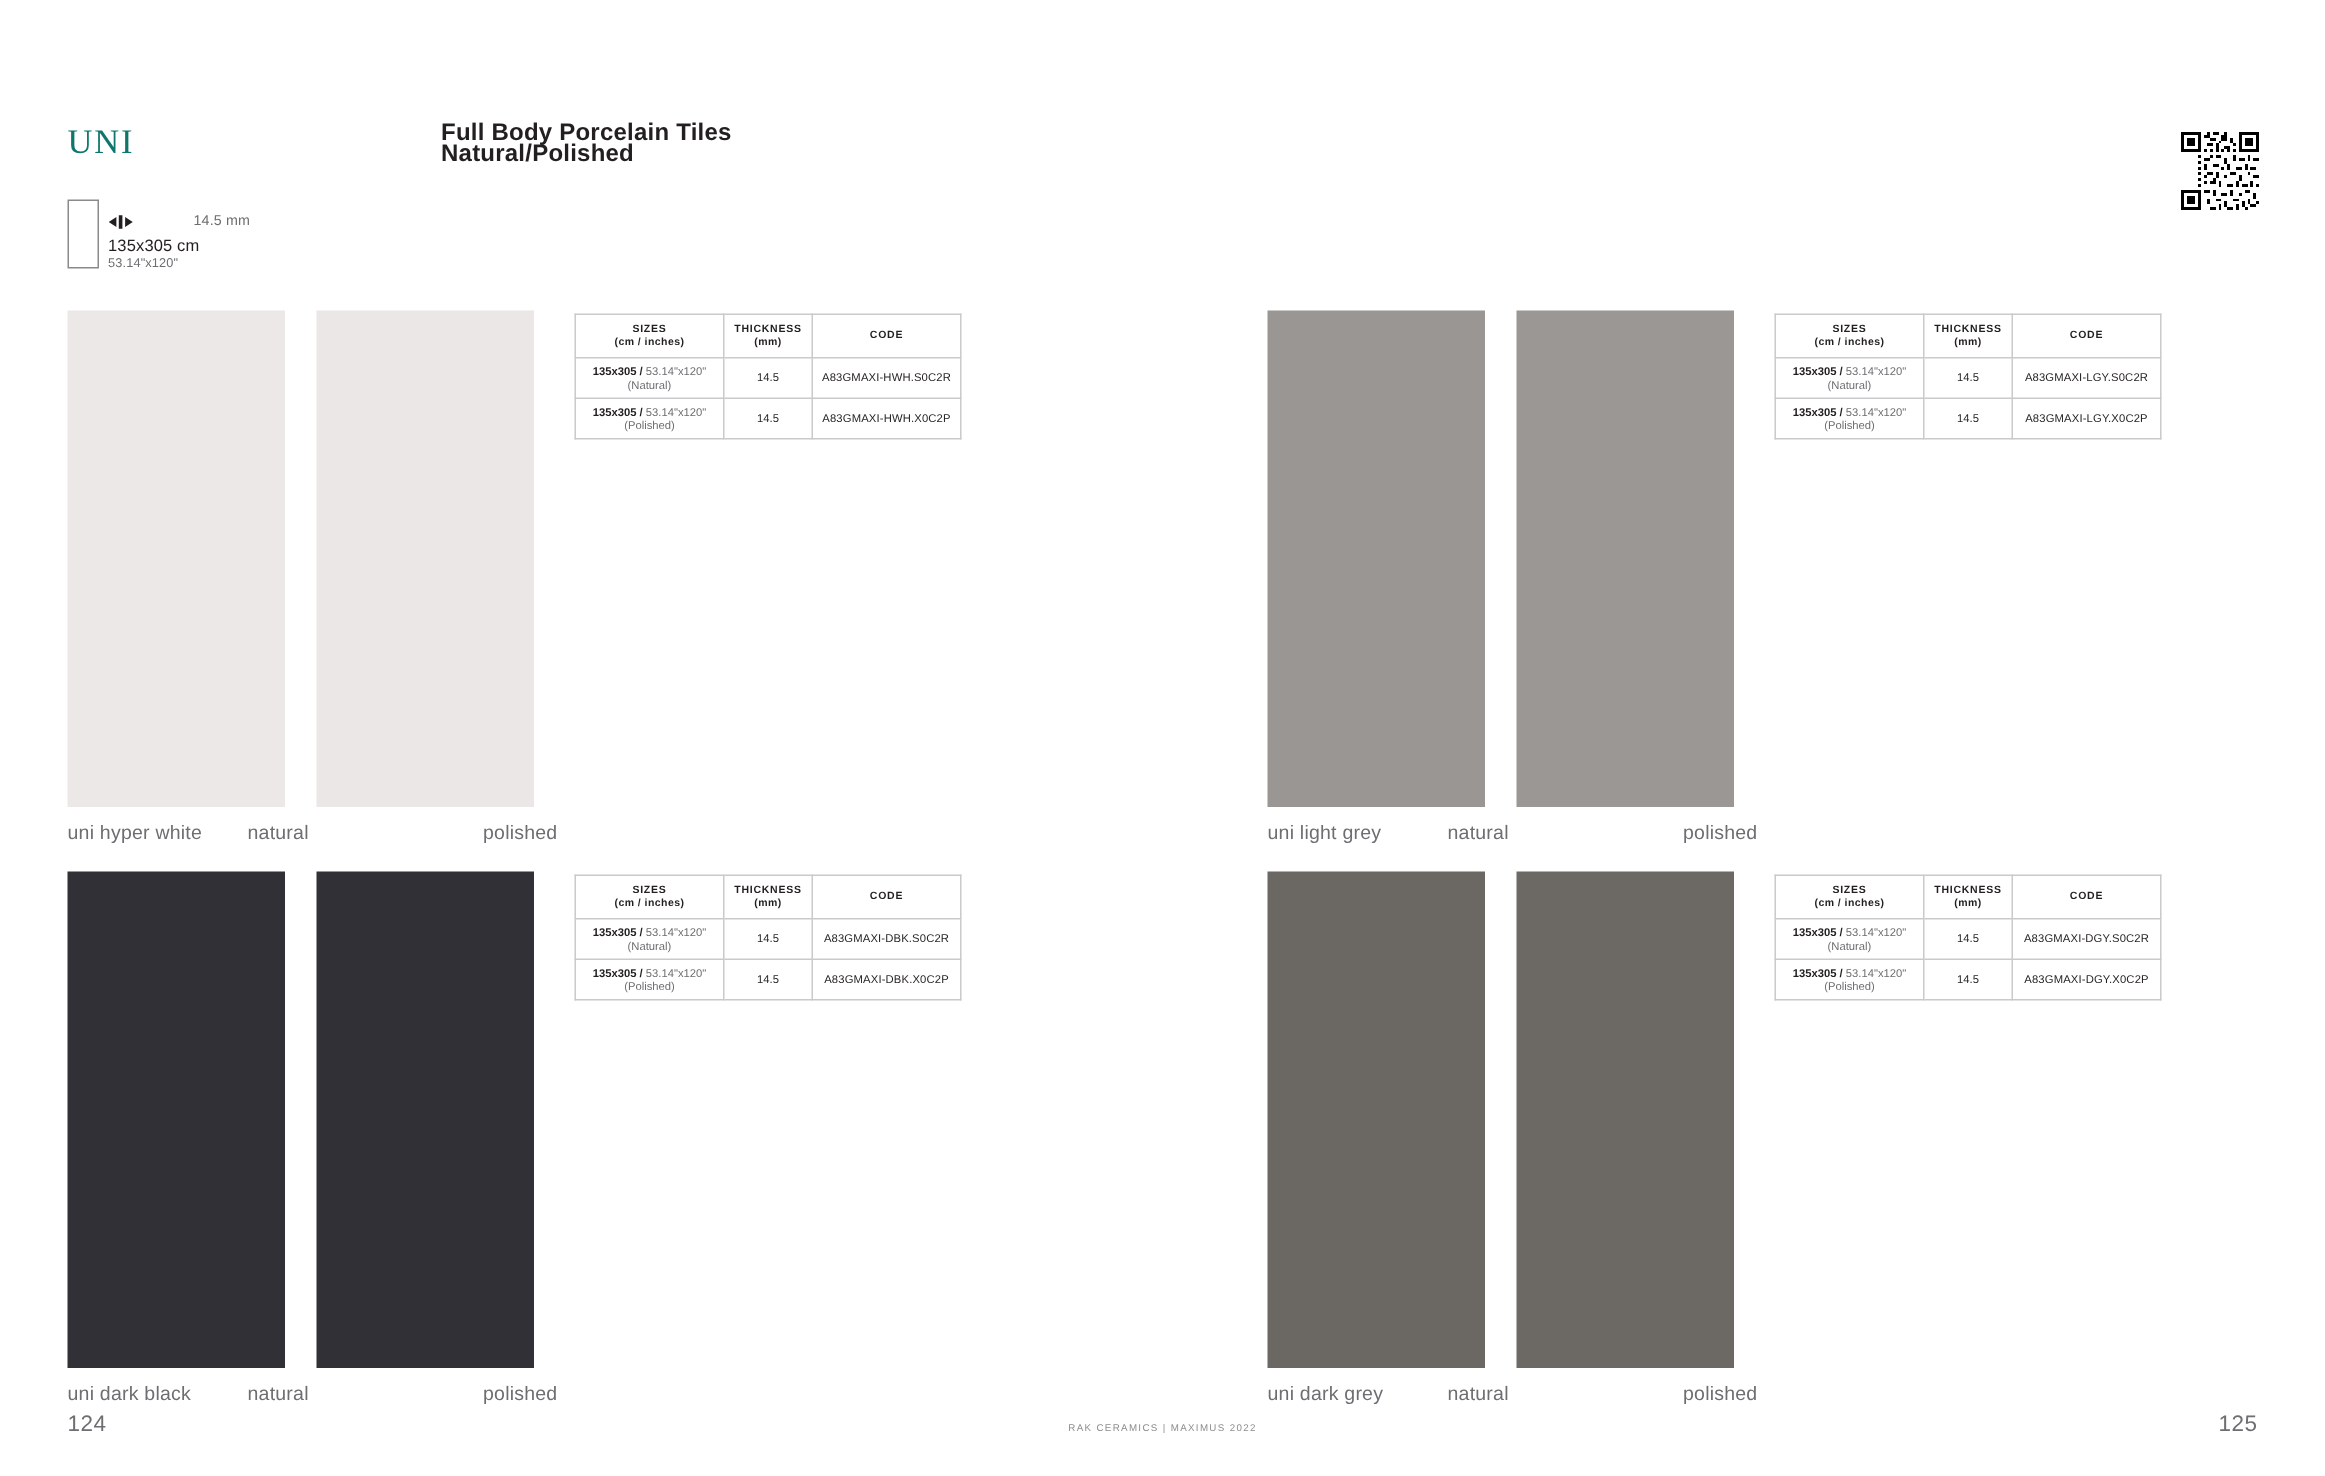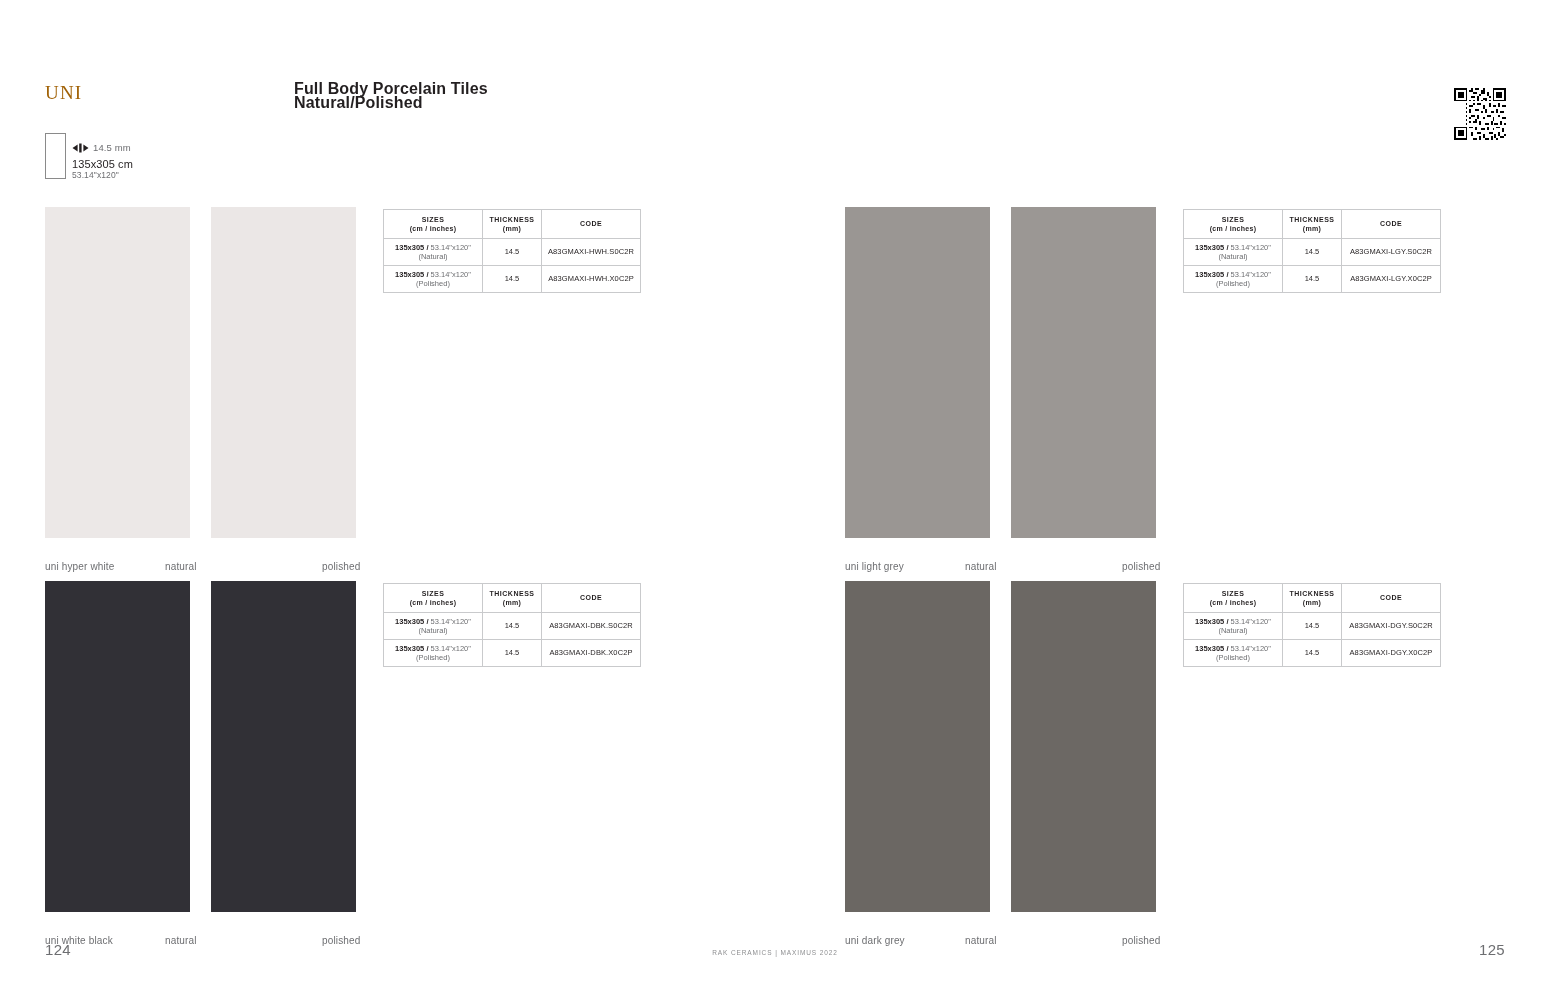--- a/index.html
+++ b/index.html
@@ -16,23 +16,23 @@
     color: #231f20;
     overflow: hidden;
   }
 
   
   .page-title {
     position: absolute;
     left: 45px;
     top: 82px;
     font-family: "Liberation Serif", serif;
-    font-size: 19px;
+    font-size: 23px;
     letter-spacing: 1.2px;
-    color: #a16207;
+    color: #0f766e;
   }
   .header-subtitle {
     position: absolute;
     left: 294px;
     top: 82px;
     font-size: 16px;
     font-weight: bold;
     line-height: 14px;
     letter-spacing: 0.15px;
     color: #231f20;
@@ -68,20 +68,21 @@
     height: 13px;
   }
   .thickness-icon {
     display: inline-block;
     line-height: 0;
   }
   .thickness-val {
     font-size: 9.5px;
     color: #6d6e71;
     letter-spacing: 0.1px;
+    margin-left: 36px;
   }
   .format-cm {
     font-size: 11px;
     font-weight: normal;
     letter-spacing: 0.1px;
     margin-top: 4px;
     color: #231f20;
   }
   .format-in {
     font-size: 8.5px;
@@ -119,22 +120,22 @@
 
   .captions {
     position: absolute;
     top: 338px;
     left: 0;
     width: 311px;
     height: 14px;
   }
   .caption {
     position: absolute;
-    top: 16px;
-    font-size: 10px;
+    top: 2px;
+    font-size: 13px;
     color: #6d6e71;
     letter-spacing: 0.15px;
     white-space: nowrap;
   }
   .caption.name { left: 0; }
   .caption.fin-natural { left: 120px; }
   .caption.fin-polished { left: 277px; text-align: right; }
 
   
   .spec-table {
@@ -423,21 +424,21 @@
     </tr>
   </tbody>
 </table>
 
 <div class="product" style="left:45px; top:581px;">
   <div class="swatches">
     <div class="swatch natural" style="background: rgb(49, 48, 54);"></div>
     <div class="swatch polished" style="background: rgb(49, 48, 54);"></div>
   </div>
   <div class="captions">
-    <span class="caption name">uni white black</span>
+    <span class="caption name">uni dark black</span>
     <span class="caption fin-natural">natural</span>
     <span class="caption fin-polished">polished</span>
   </div>
 </div>
 
 <table class="spec-table" style="left:383px; top:583px;">
   <thead>
     <tr>
       <th class="col-size">
         <div>SIZES</div>

